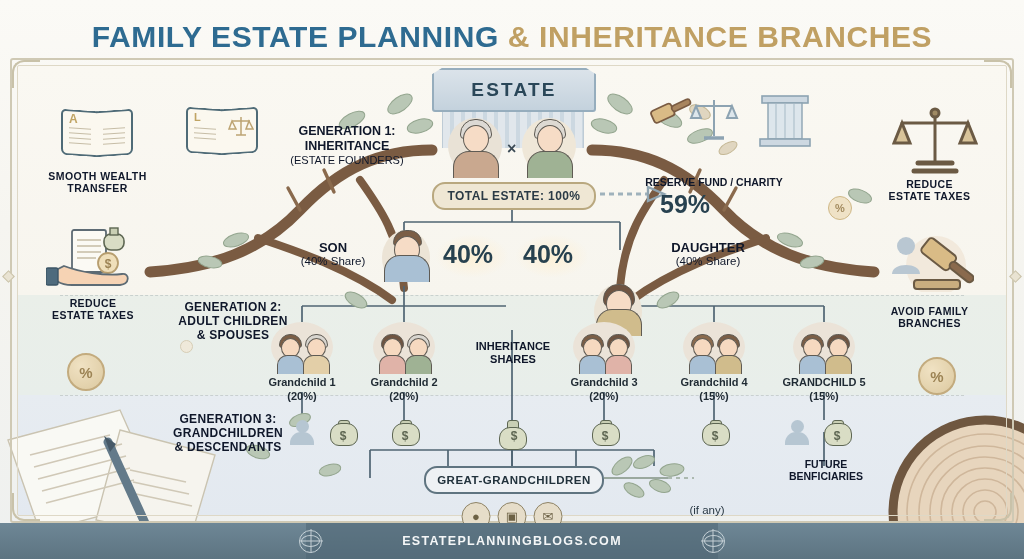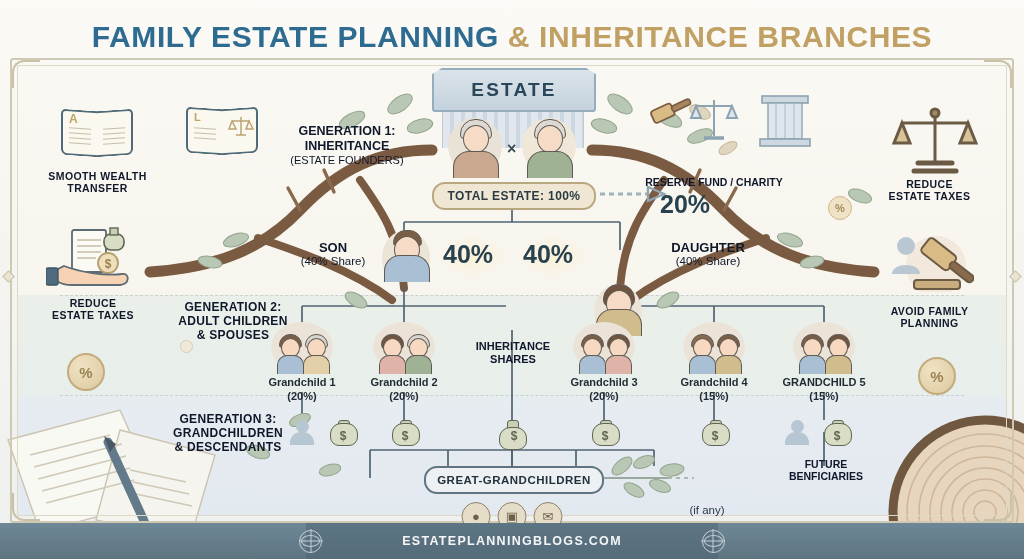--- a/index.html
+++ b/index.html
@@ -391,21 +391,21 @@
       <path d="M4,44 C4,32 32,32 32,44 Z" fill="#b9c7d2"></path>
       </g>
     <g transform="rotate(38 50 30)">
       <rect x="30" y="16" width="34" height="18" rx="4" fill="#d9bb86" stroke="#6b5a44" stroke-width="2"></rect>
       <rect x="62" y="21" width="28" height="8" rx="4" fill="#8a6a4d" stroke="#6b5a44" stroke-width="2"></rect>
     </g>
     <rect x="26" y="50" width="46" height="9" rx="3" fill="#c9ad7f" stroke="#6b5a44" stroke-width="2"></rect>
   </svg>
   <div class="lbl side-lbl" style="left:862px;top:305px;width:135px;">
     <div>AVOID FAMILY</div>
-    <div>PLANNING</div>
+    <div>BRANCHES</div>
   </div>
   <div class="coin" style="left:918px;top:357px;">%</div>
   <div class="coin sm" style="left:828px;top:196px;background:#efe2c6;border-color:#cfb887;width:22px;height:22px;font-size:11px;color:#a28a5e;">%</div>
 
   <svg class="lines">
     <g transform="translate(762,96)">
       <rect x="0" y="0" width="46" height="7" fill="#cdd8e1" stroke="#8da3b2" stroke-width="1.6"></rect>
       <rect x="6" y="7" width="34" height="36" fill="#dde6ec" stroke="#8da3b2" stroke-width="1.4"></rect>
       <g stroke="#b6c6d2" stroke-width="1.4">
         <line x1="14" y1="8" x2="14" y2="42"></line>
@@ -448,21 +448,21 @@
 
   <div class="lbl" style="left:272px;top:124px;width:150px;font-size:12.5px;">
     <div>GENERATION 1:</div>
     <div>INHERITANCE</div>
     <div style="font-weight:normal;font-size:11px;">(ESTATE FOUNDERS)</div>
   </div>
 
   <div class="total-pill">TOTAL ESTATE: 100%</div>
 
   <div class="lbl" style="left:634px;top:176px;width:160px;font-size:10.5px;">RESERVE FUND / CHARITY</div>
-  <div class="pct" style="left:660px;top:190px;">20%</div>
+  <div class="pct" style="left:660px;top:190px;">59%</div>
 
   <div class="lbl gen-lbl" style="left:138px;top:300px;width:190px;">
     <div>GENERATION 2:</div>
     <div>ADULT CHILDREN</div>
     <div>&amp; SPOUSES</div>
   </div>
 
   <div class="av" style="left:380px;top:228px;width:52px;height:54px;">
     <div class="halo" style="background:#ece4d6;"></div>
     <div class="hair" style="left:50%;top:2px;width:27px;margin-left:-13.5px;height:14px;background:#7b5e46;border:1.5px solid #5f5b54;"></div>

